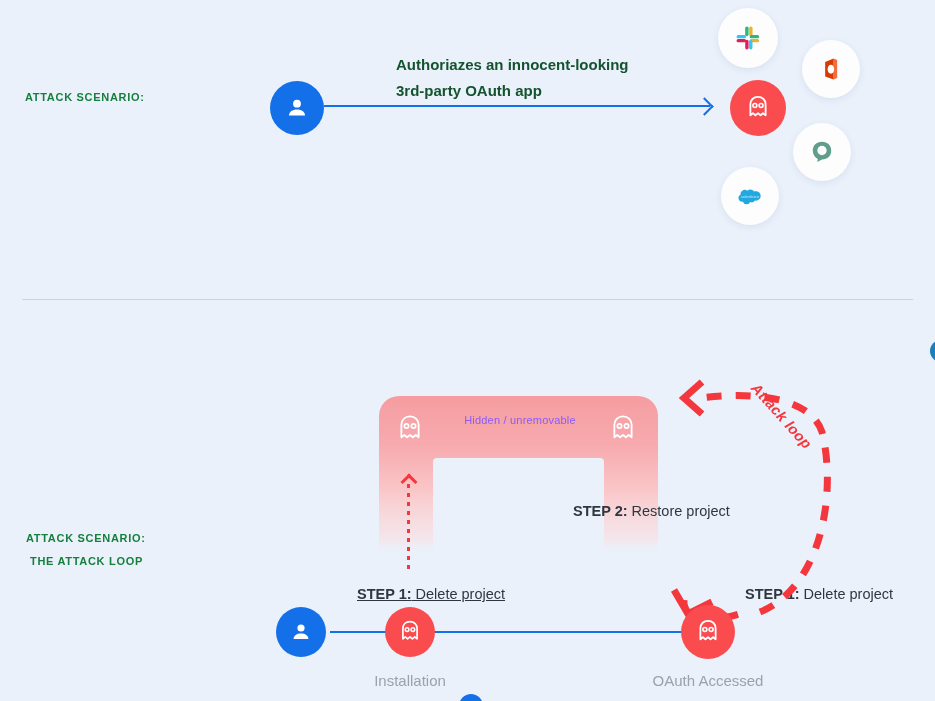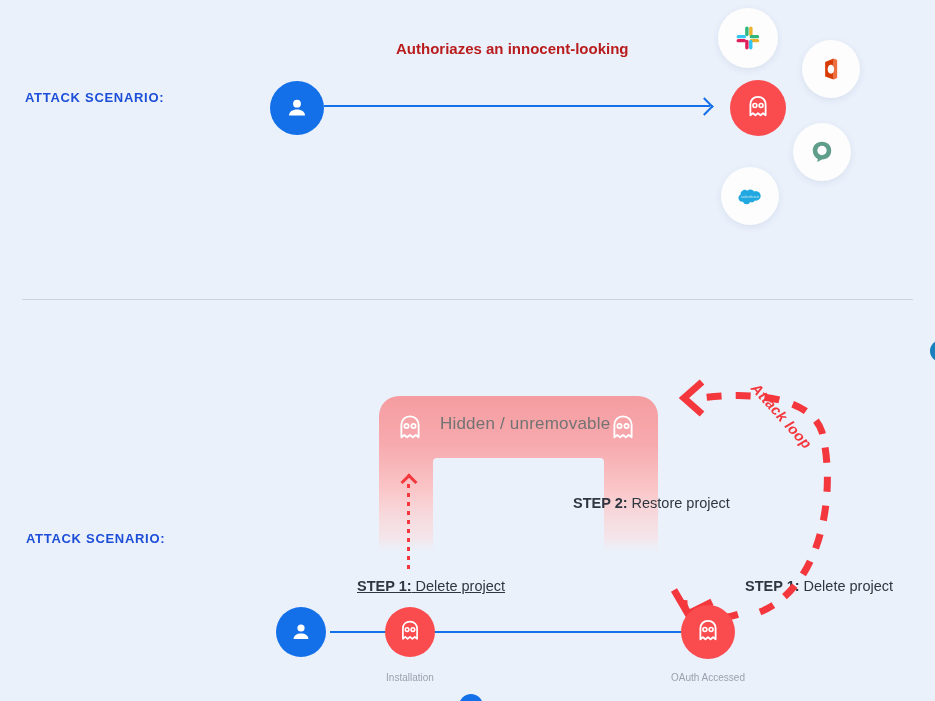--- a/index.html
+++ b/index.html
@@ -8,22 +8,22 @@
     background: #eaf1fb;
     font-family: "Liberation Sans", sans-serif;
     overflow: hidden;
     position: relative;
   }
   .stage { position: relative; width: 935px; height: 701px; }
 
   
   .section-label {
     position: absolute;
-    color: #1d4ed8;
-    font-size: 13px;
+    color: #15803d;
+    font-size: 11px;
     font-weight: bold;
     letter-spacing: 0.7px;
     line-height: 23px;
     white-space: nowrap;
   }
   .section-label span { display: block; }
   #setup-label { left: 25px; top: 86px; }
   #loop-label  { left: 26px; top: 527px; }
   #loop-label .l2 { padding-left: 4px; }
 
@@ -60,41 +60,41 @@
     position: absolute;
     width: 13px; height: 13px;
     border-top: 2.4px solid #1470e8;
     border-right: 2.4px solid #1470e8;
     transform: rotate(45deg);
   }
 
   
   #oauth-caption {
     position: absolute;
-    left: 396px; top: 36px;
-    color: #b91c1c;
+    left: 396px; top: 52px;
+    color: #14532d;
     font-size: 15px;
     font-weight: bold;
     line-height: 26px;
     width: 270px;
   }
 
   
   #pink-arch {
     position: absolute;
     left: 379px; top: 396px;
     width: 279px; height: 160px;
   }
   #arch-label {
     position: absolute;
     left: 440px; top: 414px;
     width: 160px;
     text-align: center;
-    color: #737373;
-    font-size: 17px;
+    color: #8b5cf6;
+    font-size: 11px;
     letter-spacing: .2px;
     white-space: nowrap;
   }
 
   
   #delete-arrow-up {
     position: absolute;
     left: 400px; top: 470px;
     width: 18px; height: 100px;
   }
@@ -114,20 +114,21 @@
     border-left: 3.2px solid #f4373c;
     transform: rotate(45deg);
   }
 
   
   .step-caption {
     position: absolute;
     font-size: 14.5px;
     color: #2f3640;
     white-space: nowrap;
+    margin-top: 8px;
   }
   .step-caption b { font-weight: bold; }
   #step1-left  { left: 357px; top: 578px; text-decoration: underline; }
   #step2       { left: 573px; top: 495px; }
   #step1-right { left: 745px; top: 578px; }
 
   
   #attack-loop {
     position: absolute;
     left: 672px; top: 372px;
@@ -144,21 +145,21 @@
     transform: rotate(48deg);
     transform-origin: left top;
     white-space: nowrap;
     letter-spacing: .3px;
   }
 
   
   .node-label {
     position: absolute;
     color: #9aa2ad;
-    font-size: 10px;
+    font-size: 15px;
     white-space: nowrap;
     text-align: center;
   }
   #label-installation { left: 352px; top: 672px; width: 116px; }
   #label-data         { left: 645px; top: 672px; width: 126px; }
 
   
   #edge-blob-right {
     position: absolute;
     left: 930px; top: 340px;
@@ -190,20 +191,21 @@
       <circle cx="12" cy="8" r="3.6" fill="#fff"></circle>
       <path d="M4.6 19c0-3.6 3.3-5.6 7.4-5.6s7.4 2 7.4 5.6z" fill="#fff"></path>
     </svg>
   </div>
 
   <div class="hline" style="left:324px; top:105px; width:386px;"></div>
   <div class="arrowhead-r" style="left:698px; top:99.5px;"></div>
 
   <div id="oauth-caption">
     <div>Authoriazes an innocent-looking</div>
+    <div>3rd-party OAuth app</div>
   </div>
 
   <div class="node white" style="left:718px; top:8px; width:60px; height:60px;">
     <svg width="28" height="28" viewBox="0 0 24 24">
       <g>
         <rect x="9.6" y="2.2" width="2.9" height="8.2" rx="1.45" fill="#2eb67d"></rect>
         <rect x="13.0" y="2.2" width="2.9" height="8.2" rx="1.45" fill="#ecb22e" transform="rotate(0)"></rect>
         <rect x="2.2" y="9.4" width="8.2" height="2.9" rx="1.45" fill="#36c5f0"></rect>
         <rect x="2.2" y="12.8" width="8.2" height="2.9" rx="1.45" fill="#e01e5a"></rect>
         <rect x="13.4" y="9.4" width="8.2" height="2.9" rx="1.45" fill="#2eb67d"></rect>
@@ -241,20 +243,21 @@
     <svg width="30" height="30" viewBox="0 0 32 32">
       <path d="M13.2 10.4a4.5 4.5 0 0 1 3.3-1.4c1.6 0 3 .9 3.8 2.2a5 5 0 0 1 2-.4 5.1 5.1 0 1 1 0 10.2c-.4 0-.7 0-1-.1a3.7 3.7 0 0 1-3.3 1.9c-.6 0-1.2-.1-1.7-.4a4.2 4.2 0 0 1-7.8-.4 3.3 3.3 0 0 1-.7.1 4 4 0 0 1-2-7.5 4.6 4.6 0 0 1 7.4-4.2z" fill="#21a8e0"></path>
       <text x="16" y="18" font-family="Liberation Sans, sans-serif" font-size="4.4" fill="#bfe6f7" text-anchor="middle">salesforce</text>
     </svg>
   </div>
 
   <div id="divider"></div>
 
   <div class="section-label" id="loop-label">
     <span class="l1">ATTACK SCENARIO:</span>
+    <span class="l2">THE ATTACK LOOP</span>
   </div>
 
   <div id="pink-arch">
     <svg width="279" height="162" viewBox="0 0 279 162">
       <defs>
         <linearGradient id="pinkfade" x1="0" y1="0" x2="0" y2="1">
           <stop offset="0%" stop-color="#f59da1"></stop>
           <stop offset="30%" stop-color="#f7aaae"></stop>
           <stop offset="58%" stop-color="#fac6c8"></stop>
           <stop offset="88%" stop-color="#fbdcdd" stop-opacity=".55"></stop>

